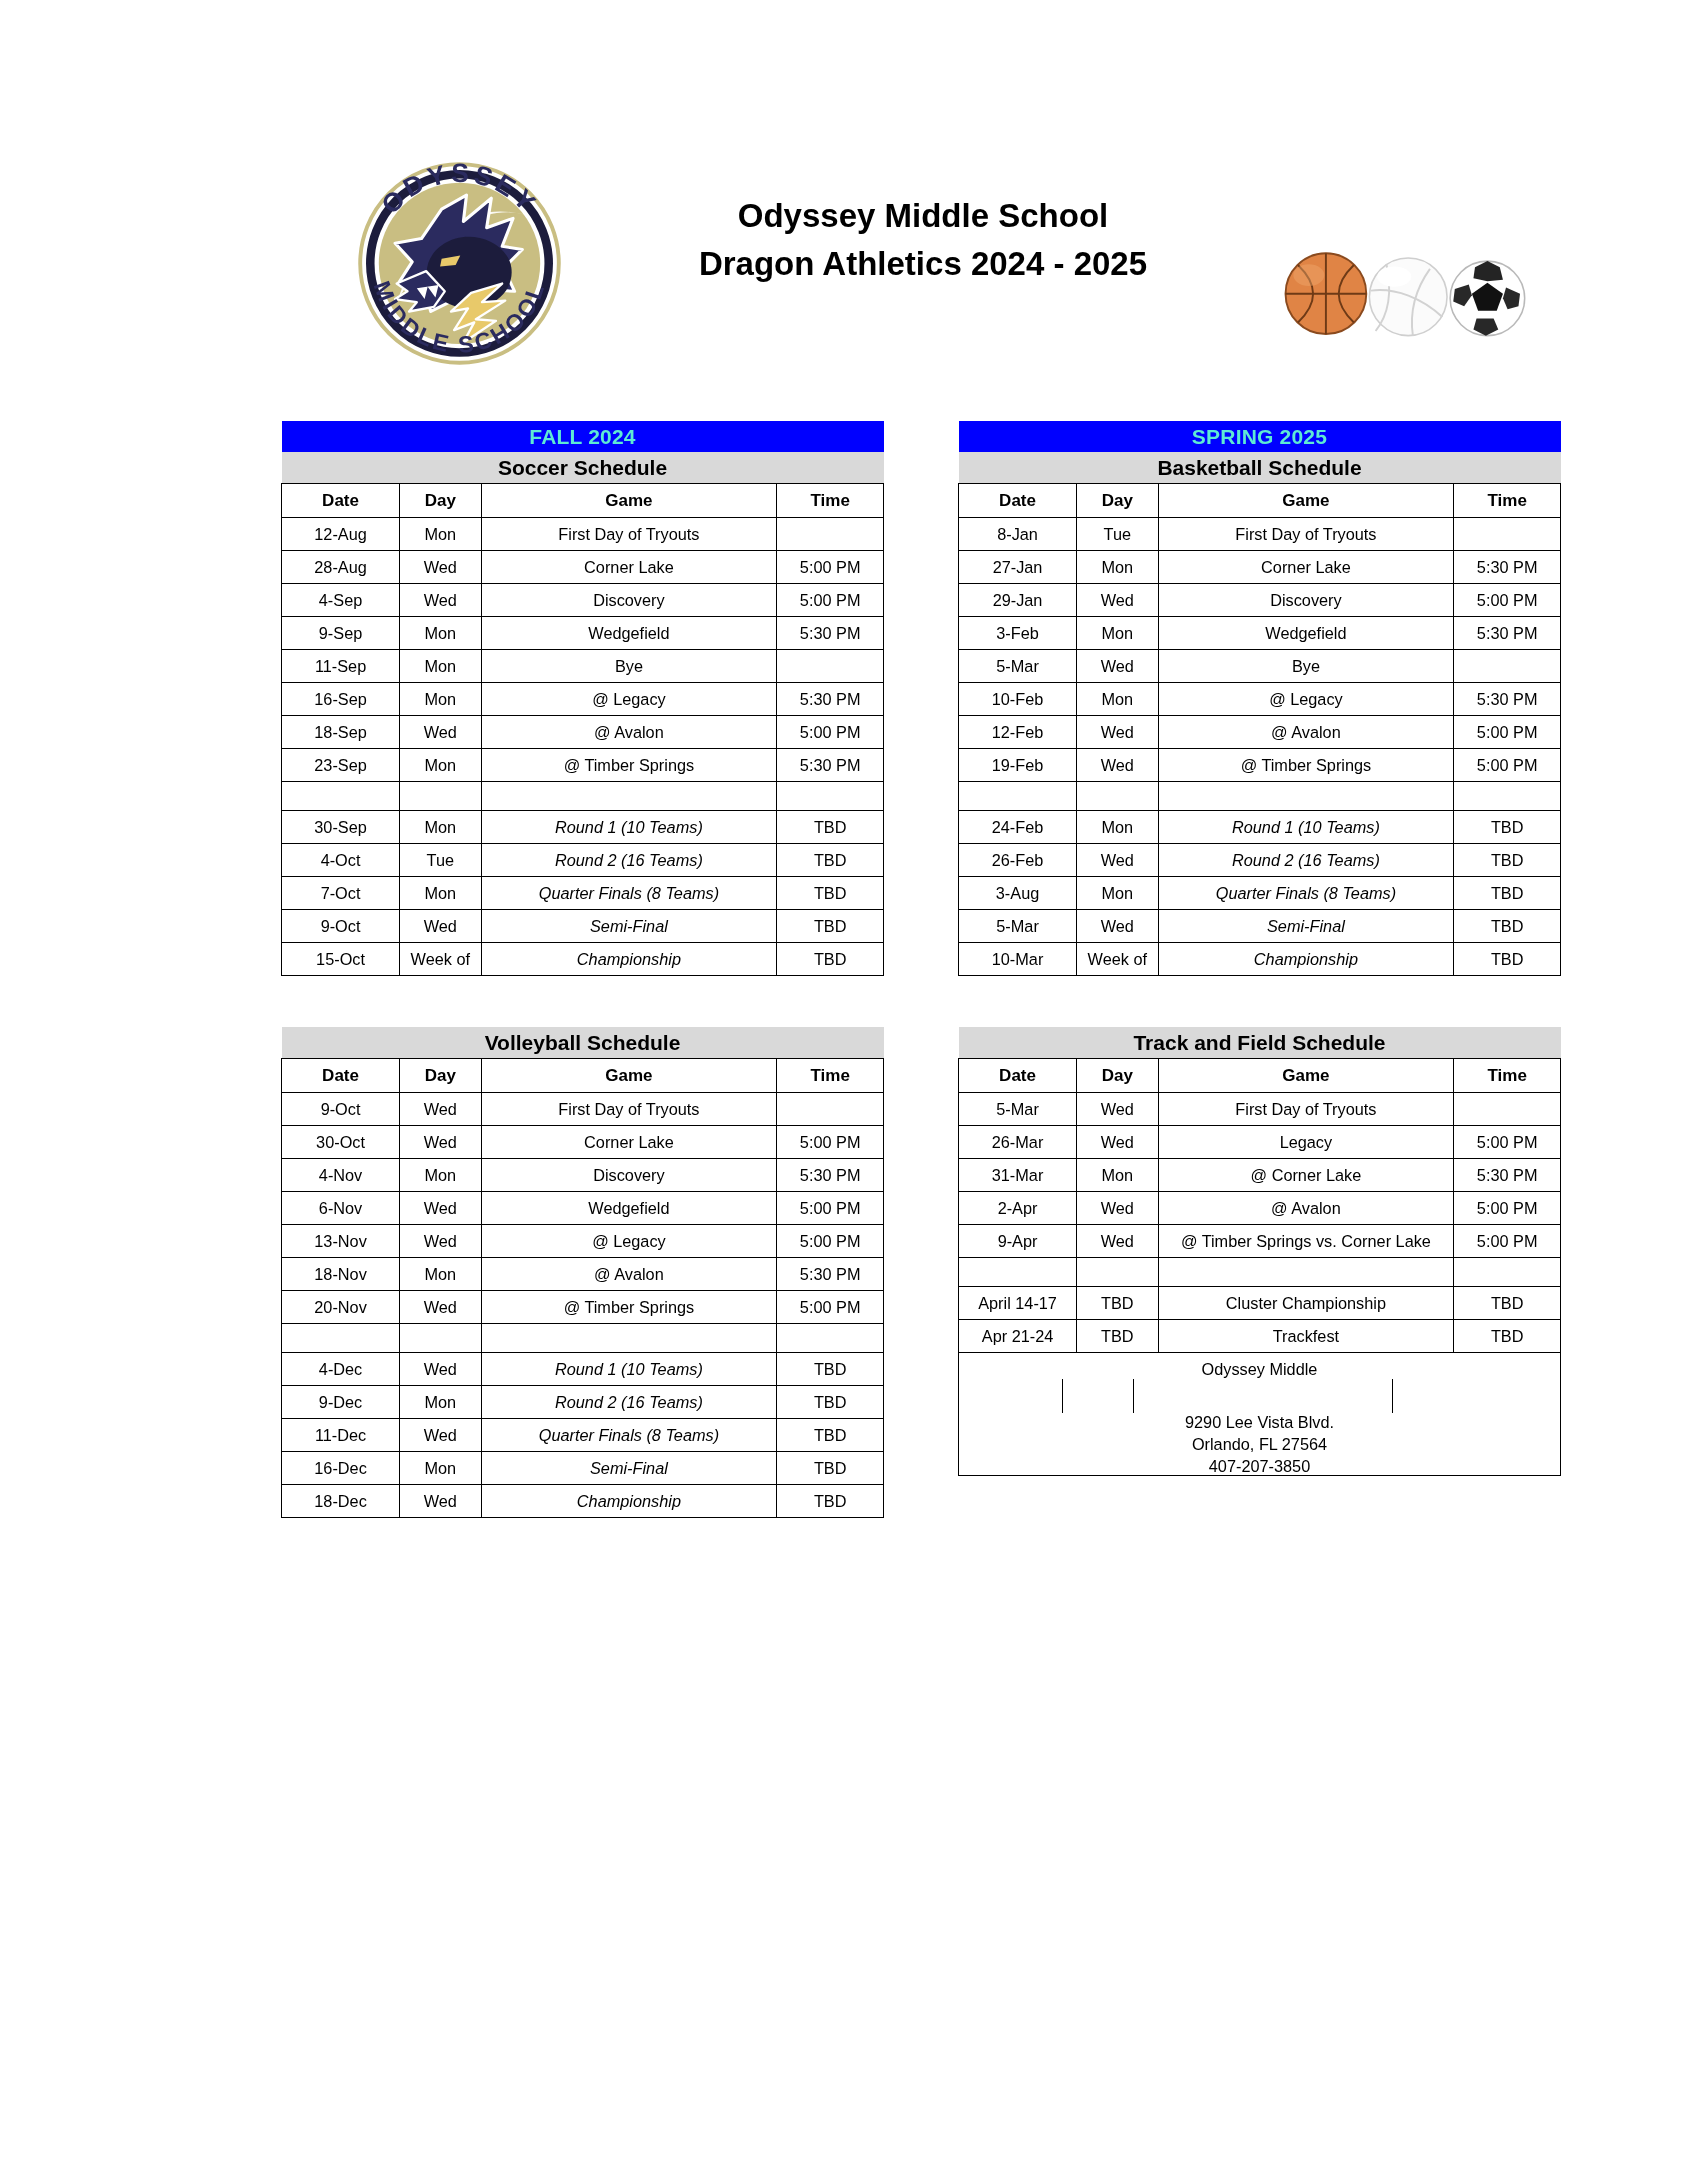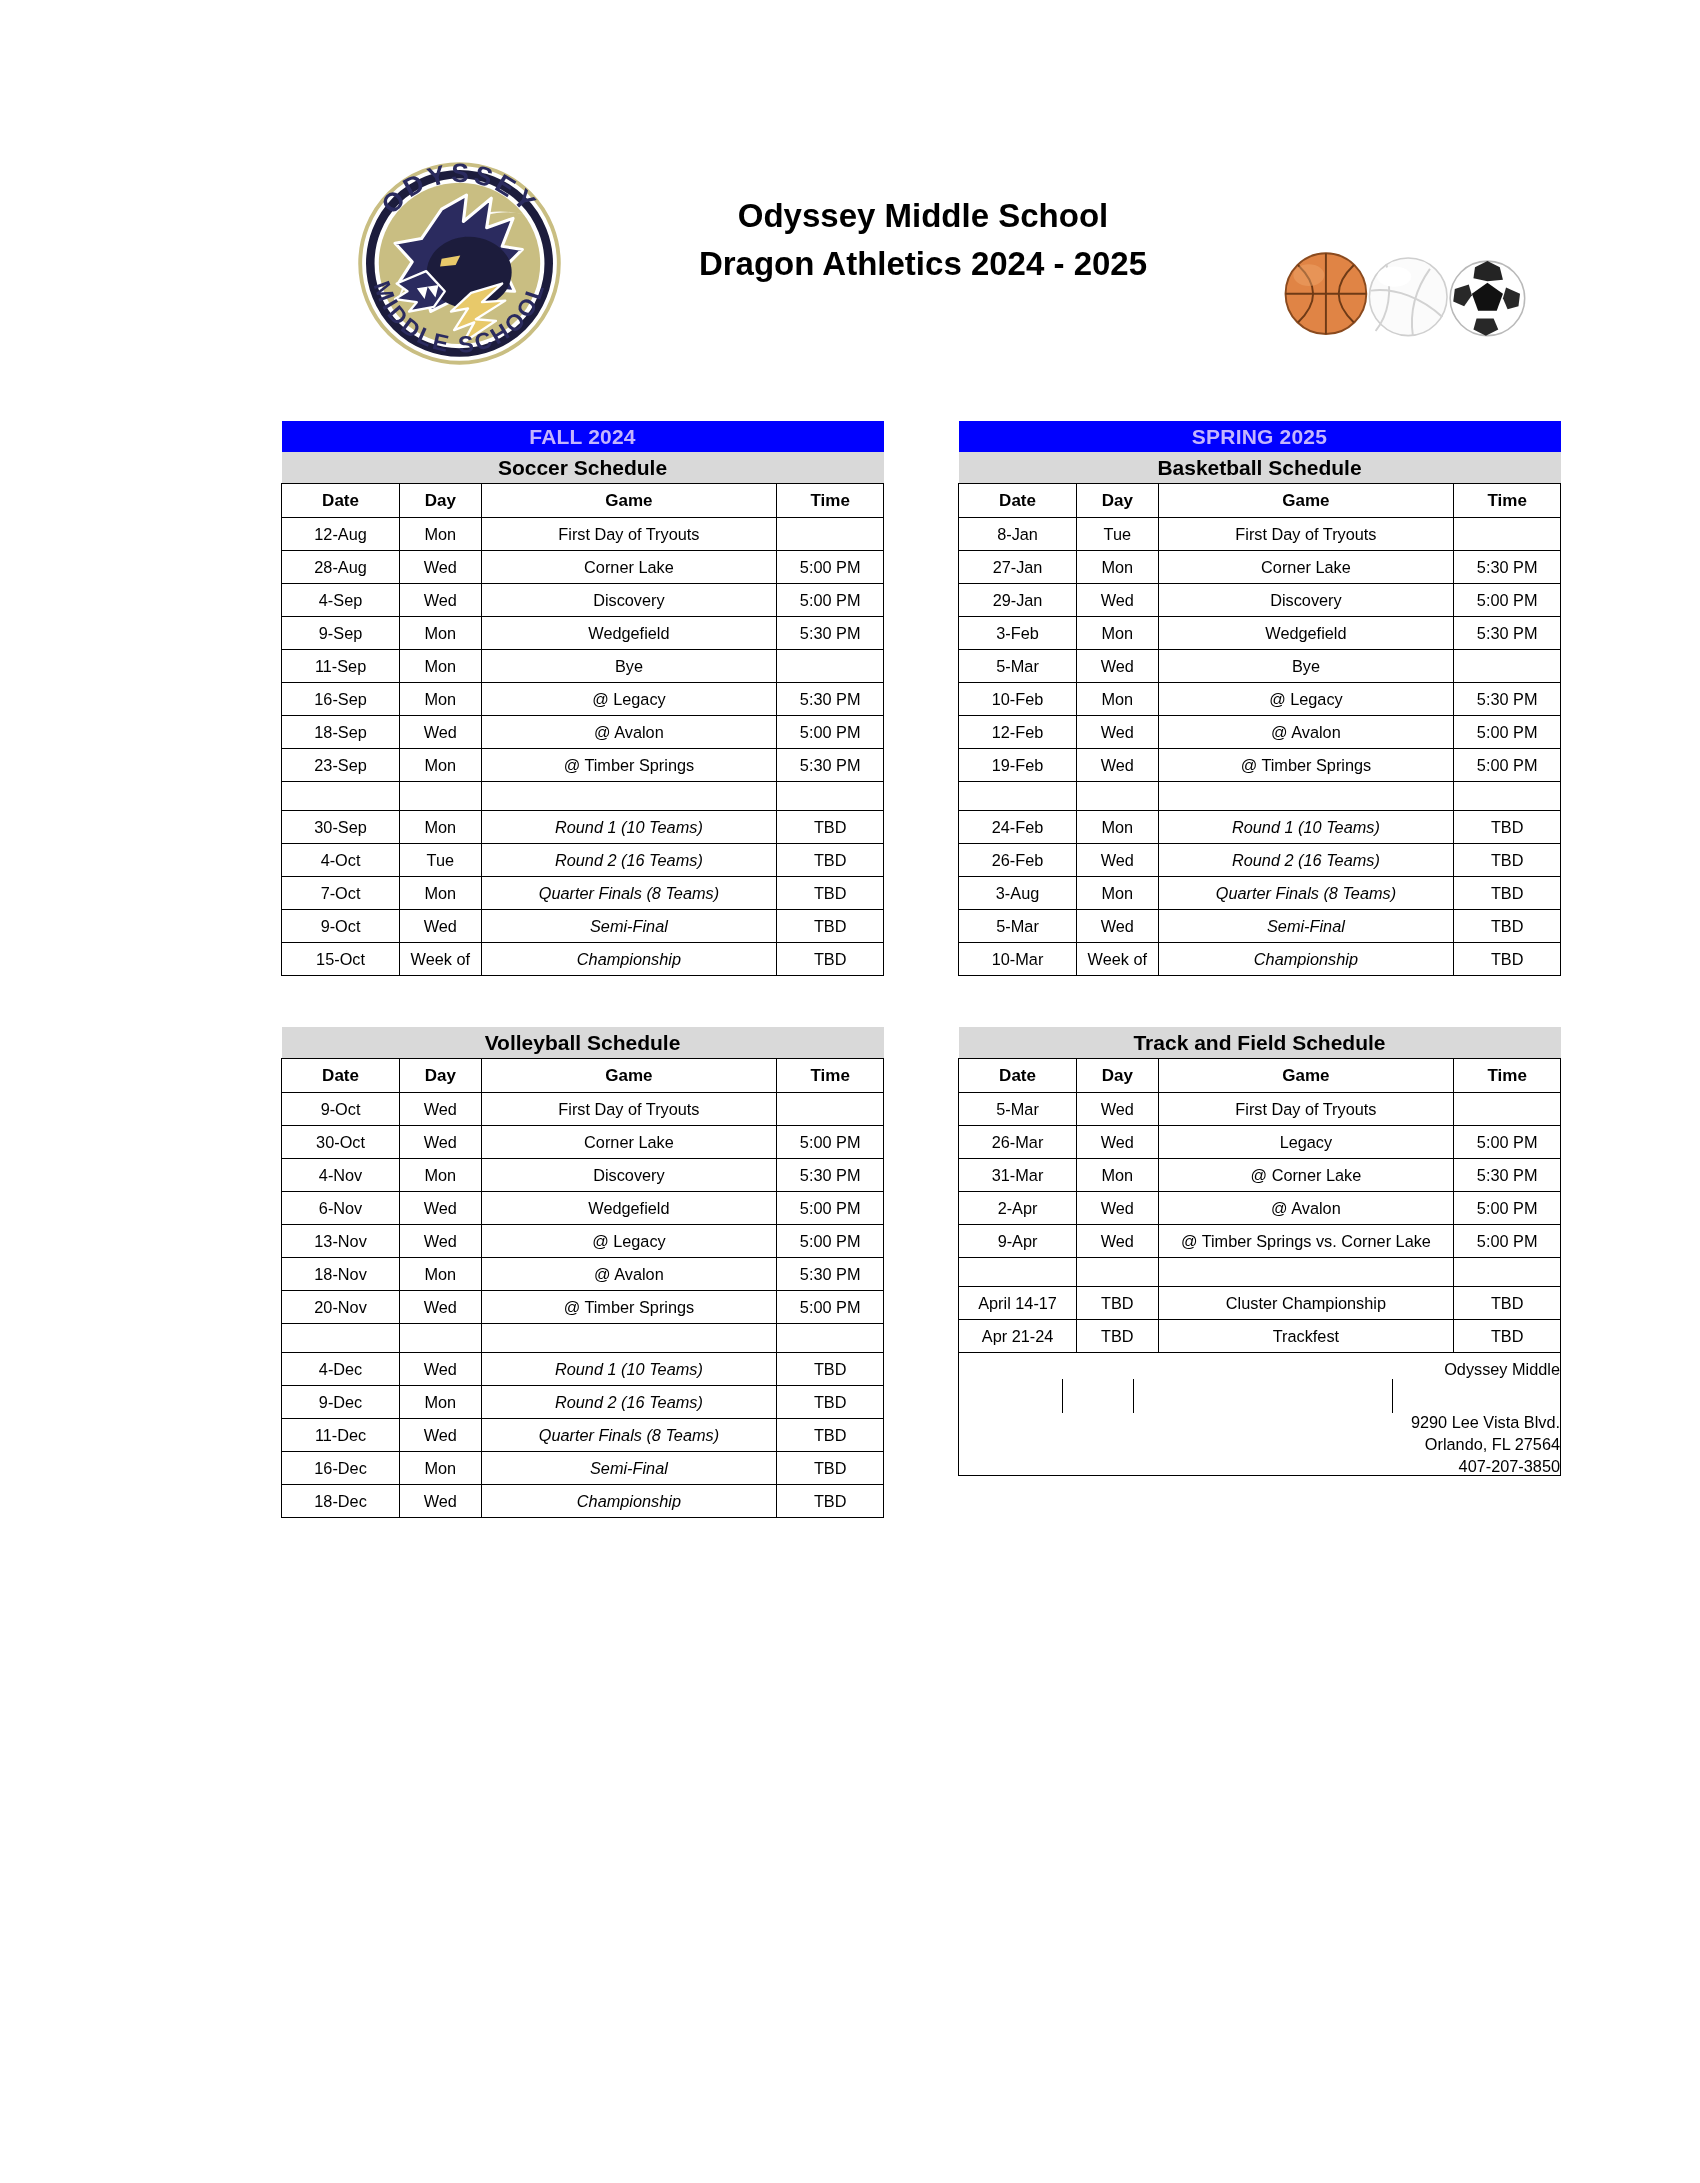--- a/index.html
+++ b/index.html
@@ -76,21 +76,21 @@
     vertical-align: middle;
     font-weight: normal;
     font-size: 16.3px;
     overflow: hidden;
     white-space: nowrap;
   }
 
   
   .season-banner td {
     background: #0000FF;
-    color: #c4b5fd;
+    color: #5eead4;
     font-weight: bold;
     font-size: 21px;
     border: none;
     height: 31px;
     letter-spacing: 0.2px;
   }
   
   .sport-title td {
     background: #d9d9d9;
     color: #000000;
@@ -128,21 +128,21 @@
   .info-inner {
     position: relative;
     padding-top: 5.4px;
     height: 122px;
     box-sizing: border-box;
   }
   .info-line {
     font-size: 16.3px;
     line-height: 22px;
     white-space: nowrap;
-    text-align: right;
+    text-align: center;
   }
   .info-line.spacer-line { height: 31px; line-height: 31px; }
   .vtick {
     position: absolute;
     top: 26px;
     width: 0;
     height: 34px;
     border-left: 1.6px solid #000000;
   }
   .vtick.t1 { left: 103px; }

